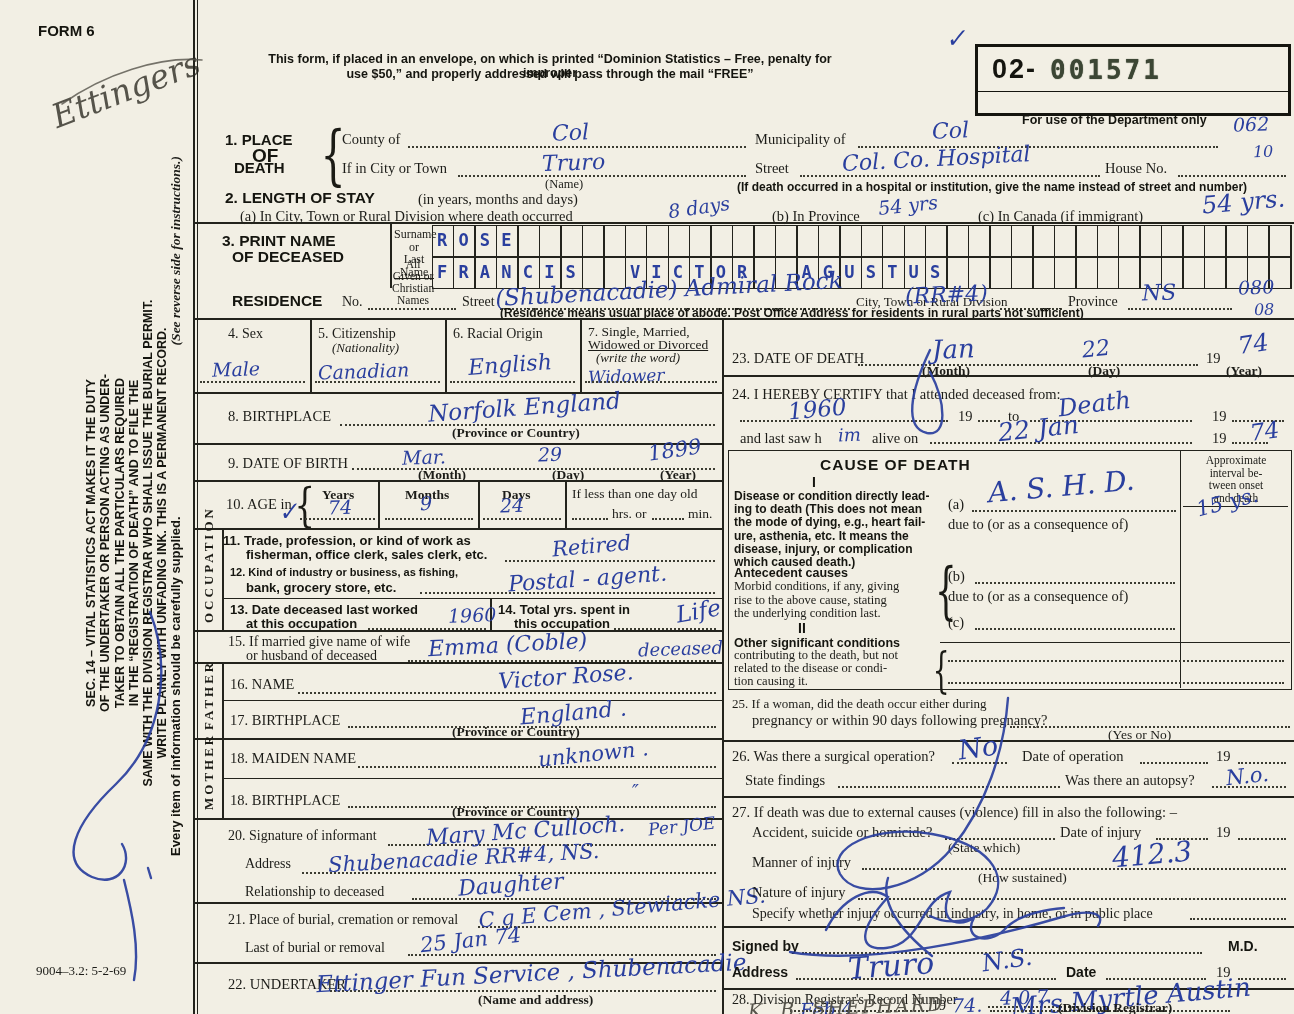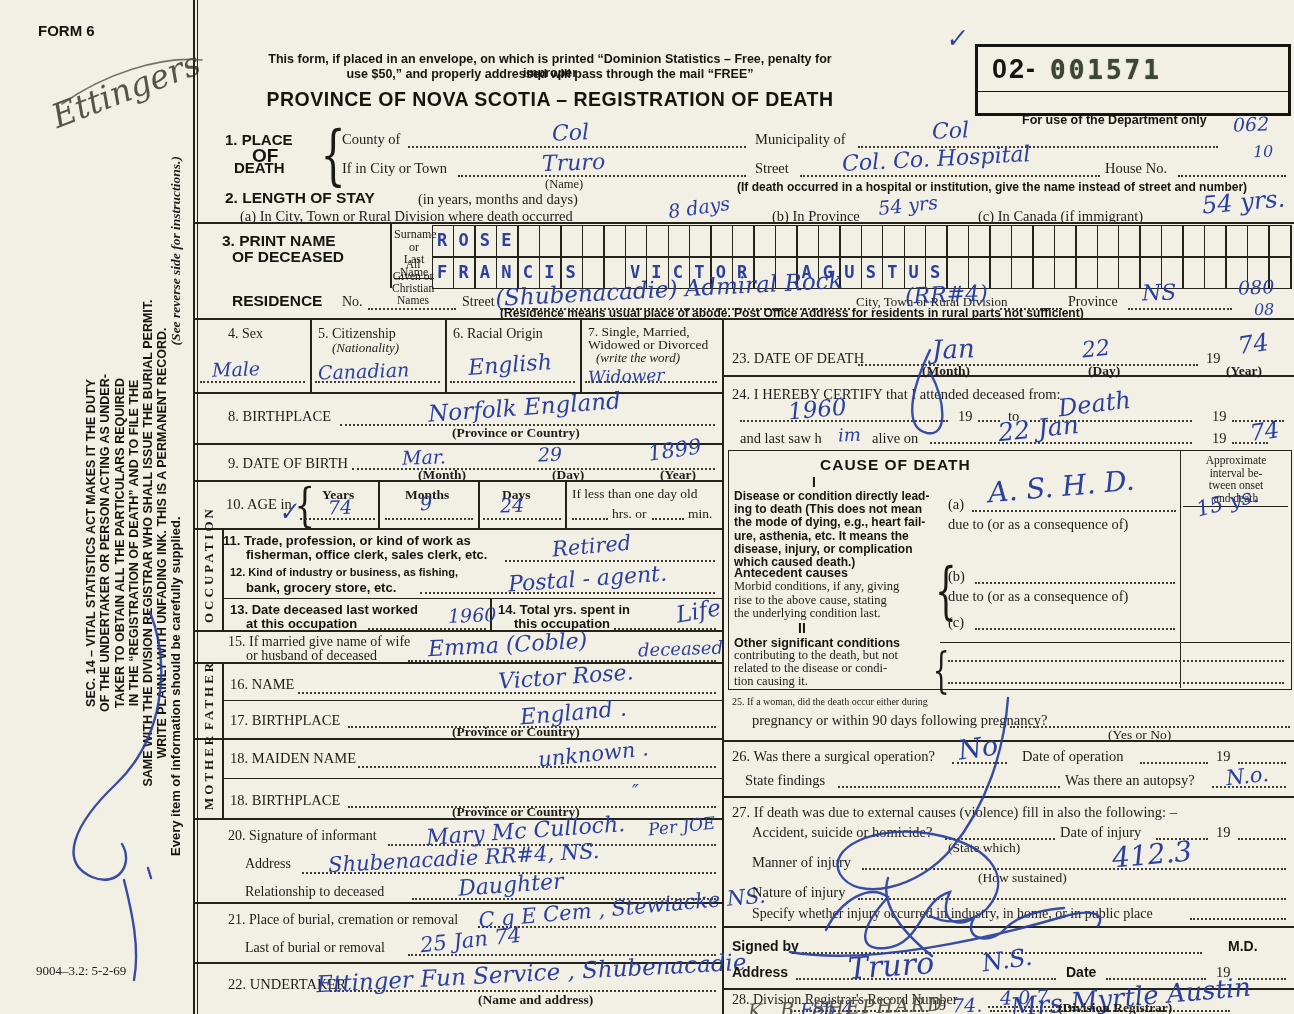--- a/index.html
+++ b/index.html
@@ -56,21 +56,20 @@
     <span class="go" style="font-size:13px;">Every item of information should be carefully supplied.</span>
     <span class="se it" style="font-size:13.5px;font-weight:bold;">(See reverse side for instructions.)</span>
   </div>
   <div class="abs se" style="left:36px;top:963px;font-size:13px;">9004–3.2:  5-2-69</div>
 
   <div class="vl" style="left:193px;top:0;height:1014px;"></div>
   <div class="vl" style="left:197px;top:0;height:1014px;width:1px;"></div>
 
   <div class="abs go" style="left:260px;top:52px;width:580px;text-align:center;font-size:12.5px;">This form, if placed in an envelope, on which is printed “Dominion Statistics – Free, penalty for improper</div>
   <div class="abs go" style="left:260px;top:67px;width:580px;text-align:center;font-size:12.5px;">use $50,” and properly addressed will pass through the mail “FREE”</div>
-  <div class="abs go" style="left:250px;top:88px;width:600px;text-align:center;font-size:19.5px;letter-spacing:.5px;">PROVINCE OF NOVA SCOTIA – REGISTRATION OF DEATH</div>
   <div class="abs hw" style="left:945px;top:24px;font-size:25px;transform:rotate(-6deg);">✓</div>
 
   <div class="stampbox">
     <div style="position:absolute;left:0;top:0;width:100%;height:44px;border-bottom:1.5px solid #15150f;"></div>
     <div class="go" style="position:absolute;left:14px;top:7px;font-size:27px;letter-spacing:2px;">02-</div>
     <div style="position:absolute;left:72px;top:8px;font-family:'DejaVu Sans Mono',monospace;font-weight:bold;font-size:26px;letter-spacing:3px;color:#3c4634;text-shadow:0 0 1px #3c4634;">001571</div>
   </div>
   <div class="abs go" style="left:1022px;top:113px;font-size:12.5px;">For use of the Department only</div>
   <div class="abs hw hw-m" style="left:1233px;top:113px;">062</div>
   <div class="abs hw hw-s" style="left:1253px;top:142px;">10</div>
@@ -153,21 +152,21 @@
   <div class="vl" style="left:445px;top:318px;height:74px;"></div>
   <div class="vl" style="left:580px;top:318px;height:74px;"></div>
   <div class="abs se" style="left:228px;top:326px;font-size:14px;">4. Sex</div>
   <div class="abs hw hw-m" style="left:212px;top:358px;">Male</div>
   <div class="abs se" style="left:318px;top:326px;font-size:14px;">5. Citizenship</div>
   <div class="abs se it" style="left:332px;top:340px;font-size:13px;">(Nationality)</div>
   <div class="abs hw hw-m" style="left:318px;top:360px;">Canadian</div>
   <div class="abs se" style="left:453px;top:326px;font-size:14px;">6. Racial Origin</div>
   <div class="abs hw hw-l" style="left:468px;top:352px;transform:rotate(-4deg);">English</div>
   <div class="abs se" style="left:588px;top:324px;font-size:13.5px;">7. Single, Married,</div>
-  <div class="abs se" style="left:588px;top:337px;font-size:13.5px;">Widowed or Divorced</div>
+  <div class="abs se" style="left:588px;top:337px;font-size:13.5px;text-decoration:underline;">Widowed or Divorced</div>
   <div class="abs se it" style="left:596px;top:350px;font-size:13px;">(write the word)</div>
   <div class="abs hw" style="left:588px;top:366px;font-size:17px;">Widower</div>
   <div class="dt" style="left:200px;top:381px;width:105px;"></div>
   <div class="dt" style="left:315px;top:381px;width:125px;"></div>
   <div class="dt" style="left:450px;top:381px;width:125px;"></div>
   <div class="dt" style="left:585px;top:381px;width:132px;"></div>
   <div class="hl" style="left:195px;top:392px;width:527px;"></div>
 
   <div class="abs se" style="left:228px;top:408px;font-size:14.5px;">8. BIRTHPLACE</div>
   <div class="dt" style="left:340px;top:424px;width:375px;"></div>
@@ -360,21 +359,21 @@
   <div class="abs go" style="left:734px;top:636px;font-size:12.5px;">Other significant conditions</div>
   <div class="abs se" style="left:734px;top:649px;font-size:12.5px;line-height:13px;width:205px;">
     <div>contributing to the death, but not</div>
       <div>related to the disease or condi-</div>
     <div>tion causing it.</div>
   </div>
   <div class="abs brace" style="left:926px;top:646px;font-size:48px;transform:scaleX(.55);">{</div>
   <div class="dt" style="left:948px;top:660px;width:336px;"></div>
   <div class="dt" style="left:948px;top:682px;width:336px;"></div>
 
-  <div class="abs se" style="left:732px;top:696px;font-size:10px;">25. If a woman, did the death occur either during</div>
+  <div class="abs se" style="left:732px;top:696px;font-size:13px;">25. If a woman, did the death occur either during</div>
   <div class="abs se" style="left:752px;top:712px;font-size:14.5px;">pregnancy or within 90 days following pregnancy?</div>
   <div class="dt" style="left:1010px;top:726px;width:280px;"></div>
   <div class="abs se" style="left:1108px;top:727px;font-size:13.5px;">(Yes or No)</div>
   <div class="hl" style="left:722px;top:740px;width:572px;"></div>
 
   <div class="abs se" style="left:732px;top:748px;font-size:14.5px;">26. Was there a surgical operation?</div>
   <div class="dt" style="left:952px;top:762px;width:55px;"></div>
   <div class="abs hw" style="left:958px;top:732px;font-size:27px;transform:rotate(-8deg);">No</div>
   <div class="abs se" style="left:1022px;top:748px;font-size:14.5px;">Date of operation</div>
   <div class="dt" style="left:1140px;top:762px;width:68px;"></div>

